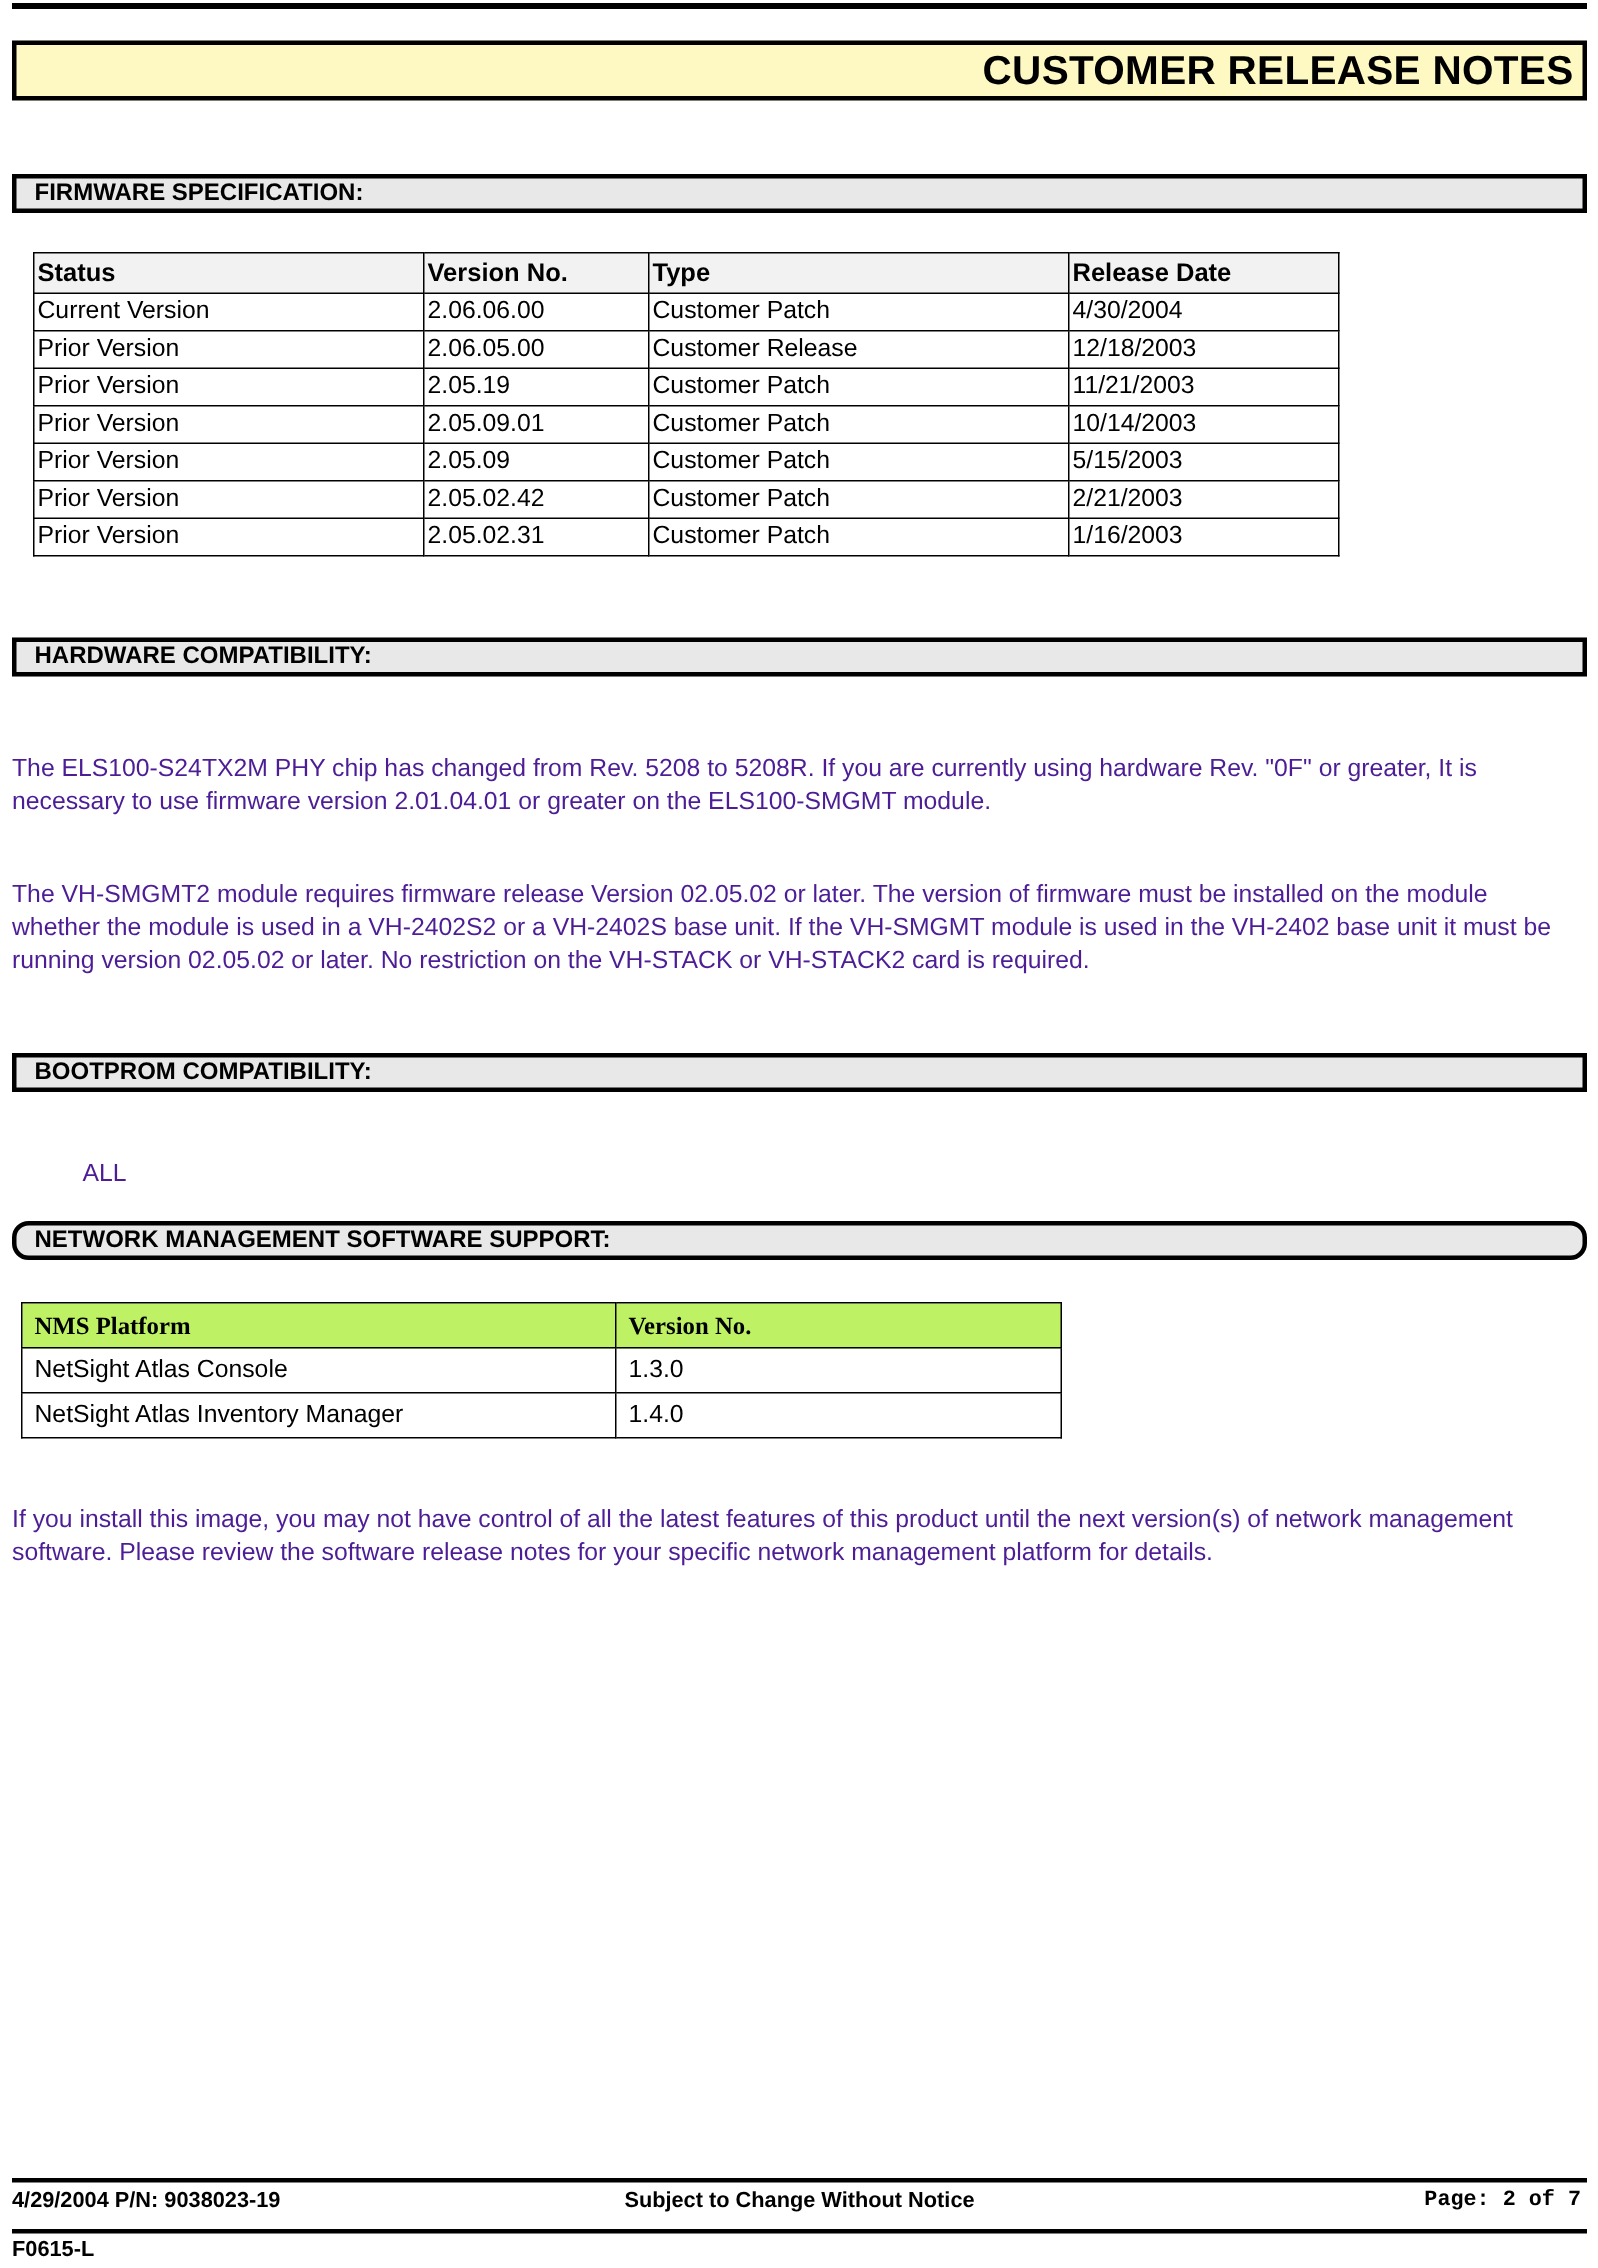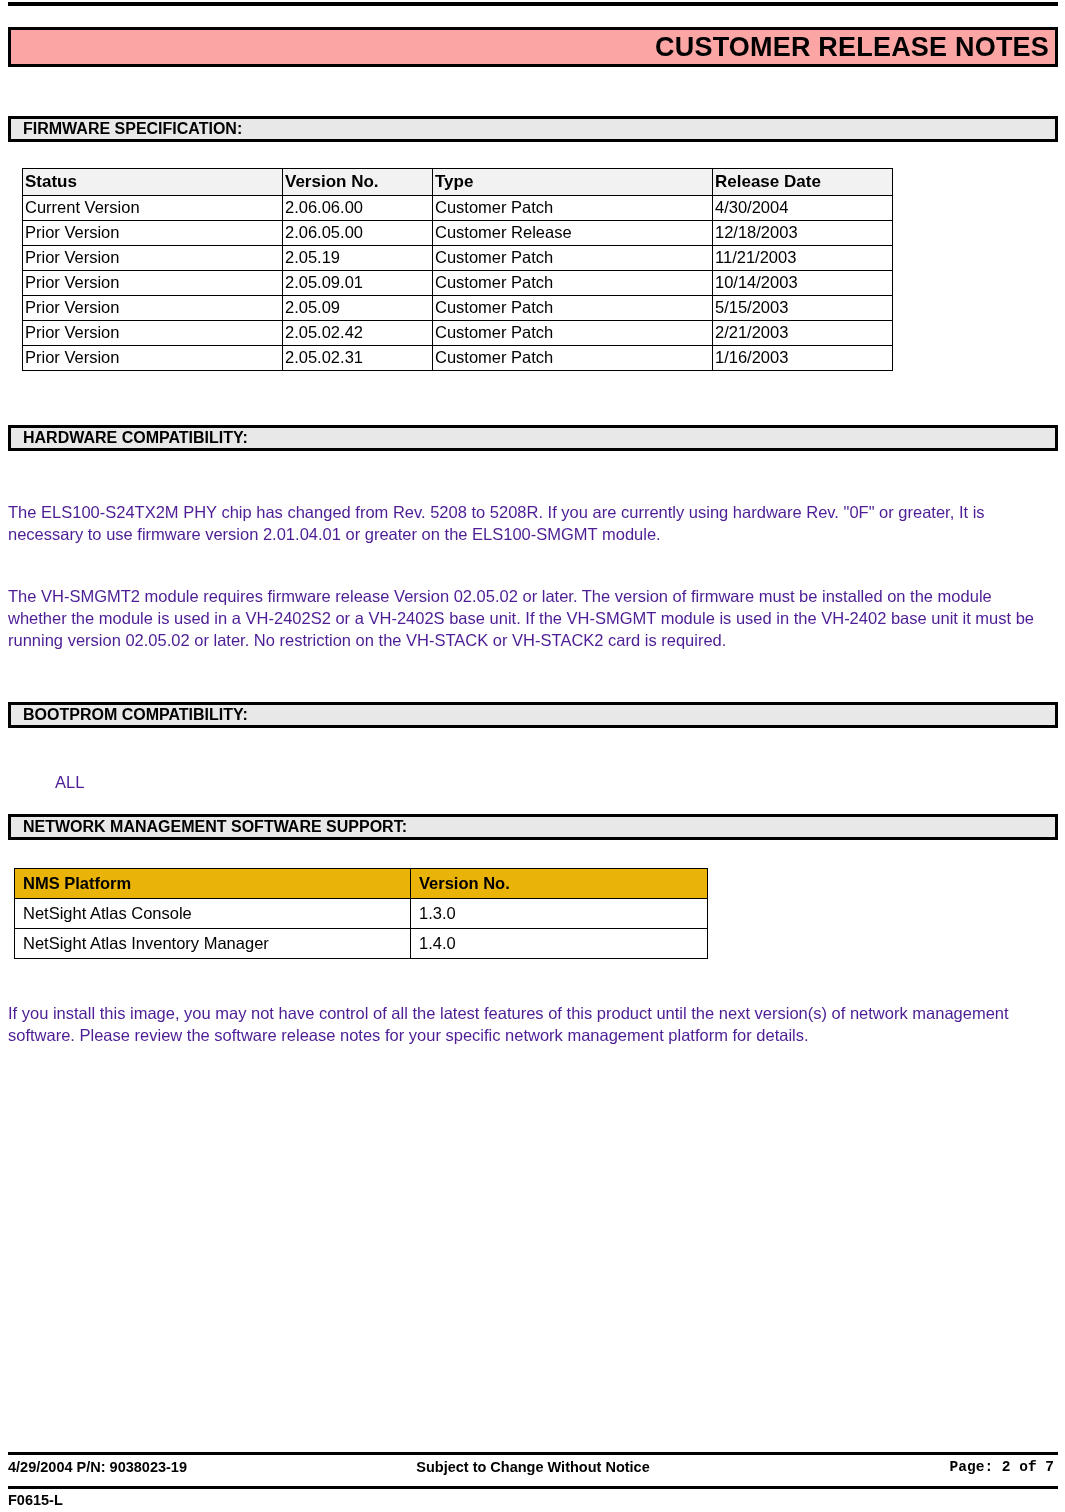--- a/index.html
+++ b/index.html
@@ -35,21 +35,21 @@
     background: #000000;
   }
 
   
   .title-banner {
     position: absolute;
     left: 8px;
     top: 27px;
     width: 1050px;
     height: 40px;
-    background: #fca5a5;
+    background: #fef9c3;
     border: 3px solid #000000;
     box-sizing: border-box;
     display: flex;
     align-items: center;
     justify-content: flex-end;
   }
   .title-banner .title-text {
     font-size: 27px;
     font-weight: bold;
     letter-spacing: 0.2px;
@@ -71,21 +71,21 @@
   }
   .section-bar .section-text {
     font-size: 16px;
     font-weight: bold;
     padding-left: 12px;
     line-height: 1;
   }
   #bar-firmware { top: 116px; }
   #bar-hardware { top: 425px; }
   #bar-bootprom { top: 702px; }
-  #bar-nms      { top: 814px; }
+  #bar-nms      { top: 814px; border-radius: 11px; }
 
   
   .para {
     position: absolute;
     font-size: 16.5px;
     line-height: 22px;
     color: #4c1d95;
   }
   #para-hw-1 { left: 8px; top: 484px; width: 1040px; }
   #para-hw-2 { left: 8px; top: 568px; width: 1040px; }
@@ -136,21 +136,22 @@
     border: 1.5px solid #000000;
     font-size: 16.5px;
     height: 29px;
     text-align: left;
     vertical-align: middle;
     padding: 0 0 0 8px;
     line-height: 1.05;
   }
   #nms-table th {
     font-weight: bold;
-    background: #eab308;
+    background: #bef264;
+    font-family: Liberation Serif, serif;
   }
   #nms-table col.c-platform { width: 396px; }
   #nms-table col.c-ver      { width: 297px; }
 
   
   .footer-rule-top {
     position: absolute;
     left: 8px;
     top: 1452px;
     width: 1050px;

